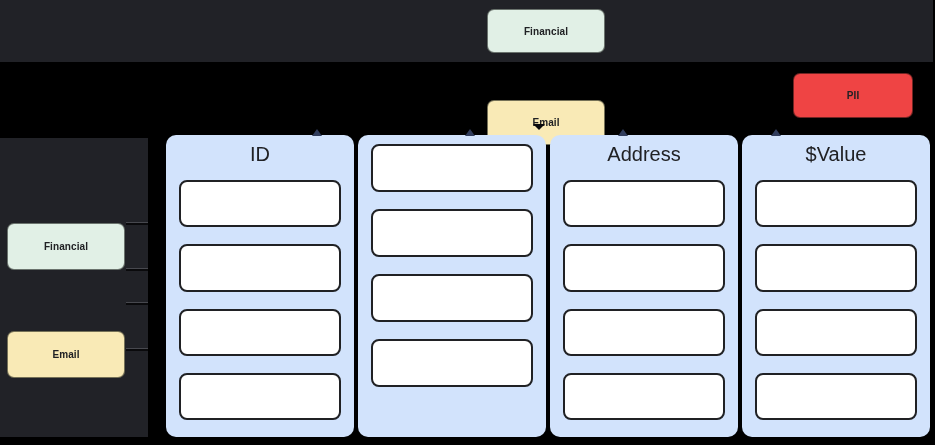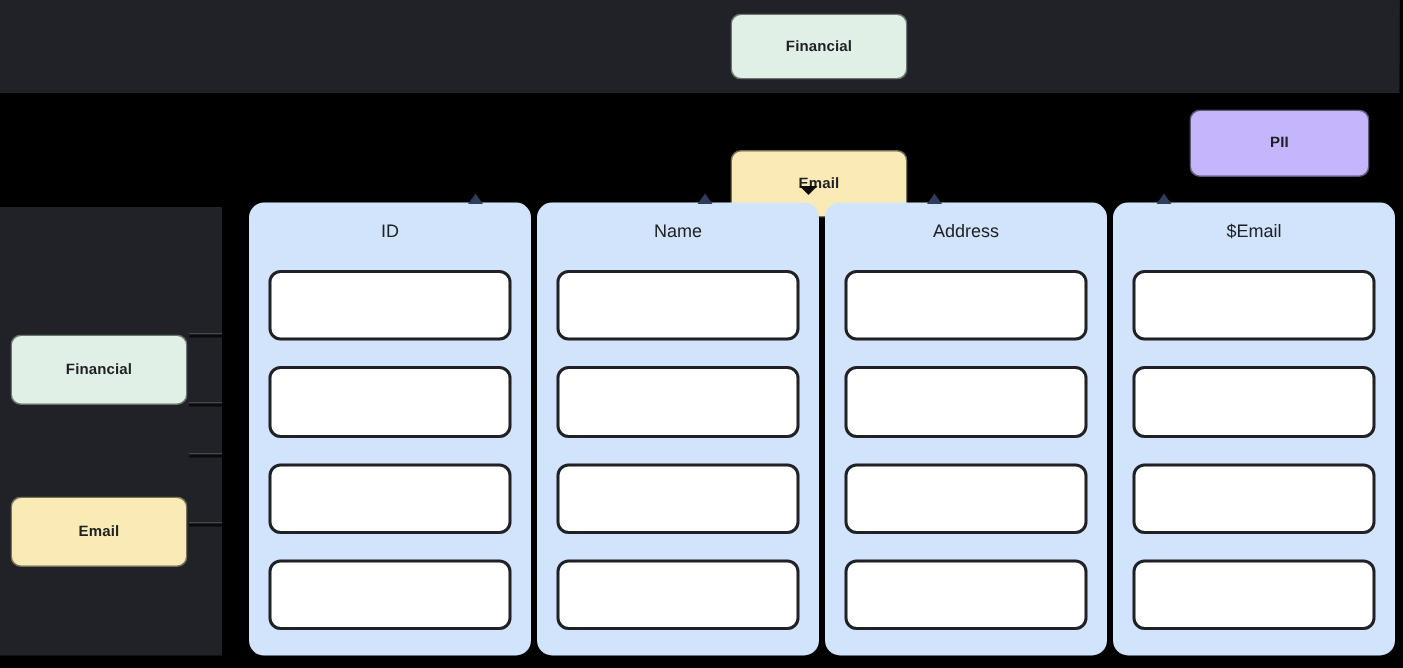--- a/index.html
+++ b/index.html
@@ -43,42 +43,42 @@
   
   .chip {
     display: flex; align-items: center; justify-content: center;
     border-radius: 7px;
     border: 1px solid rgba(10, 12, 10, 0.55);
     font-size: 10px; font-weight: bold; color: #202124;
     letter-spacing: 0.1px;
   }
   .chip-financial { background: #e1f0e6; }
   .chip-email     { background: #f9eab6; margin-top: 27px; }
-  .chip-pii       { background: #c4b5fd; }
+  .chip-pii       { background: #ef4444; }
   .chip-financial-top  { left: 487px; top: 9px;  width: 118px; height: 44px; }
   .chip-email-top      { left: 487px; top: 73px; width: 118px; height: 45px; }
   .chip-pii-top        { left: 793px; top: 73px; width: 120px; height: 45px; }
   .chip-financial-left { left: 7px;  top: 223px; width: 118px; height: 47px; }
   .chip-email-left     { left: 7px;  top: 304px; width: 118px; height: 47px; }
 
   
   .schema-table {
     left: 166px; top: 135px; width: 764px; height: 302px;
     display: flex; gap: 4px;
   }
   .column {
     flex: 1;
     background: #d2e3fc;
     border-radius: 10px;
     padding-top: 9px;
     display: flex; flex-direction: column;
   }
   .column-header {
     text-align: center;
-    font-size: 12px;
+    font-size: 20px;
     color: #202124;
     line-height: 20px;
     height: 20px;
     margin-bottom: 16px;
   }
   .cell {
     height: 48px;
     margin: 0 13px 17px 13px;
     background: #ffffff;
     border: 2px solid #202124;
@@ -157,37 +157,36 @@
   <div class="column">
     <div class="column-header">ID</div>
     <div class="cell"></div>
     <div class="cell"></div>
     <div class="cell"></div>
     <div class="cell"></div>
   </div>
 
 
   <div class="column">
-    <div class="column-header">Name</div>
     <div class="cell"></div>
     <div class="cell"></div>
     <div class="cell"></div>
     <div class="cell"></div>
   </div>
 
   <div class="column">
     <div class="column-header">Address</div>
     <div class="cell"></div>
     <div class="cell"></div>
     <div class="cell"></div>
     <div class="cell"></div>
   </div>
 
   <div class="column">
-    <div class="column-header">$Email</div>
+    <div class="column-header">$Value</div>
     <div class="cell"></div>
     <div class="cell"></div>
     <div class="cell"></div>
     <div class="cell"></div>
   </div>
 
 </div>
 
 <div class="abs gap-arrow gap-arrow-1"></div>
 <div class="abs gap-arrow gap-arrow-2"></div>

